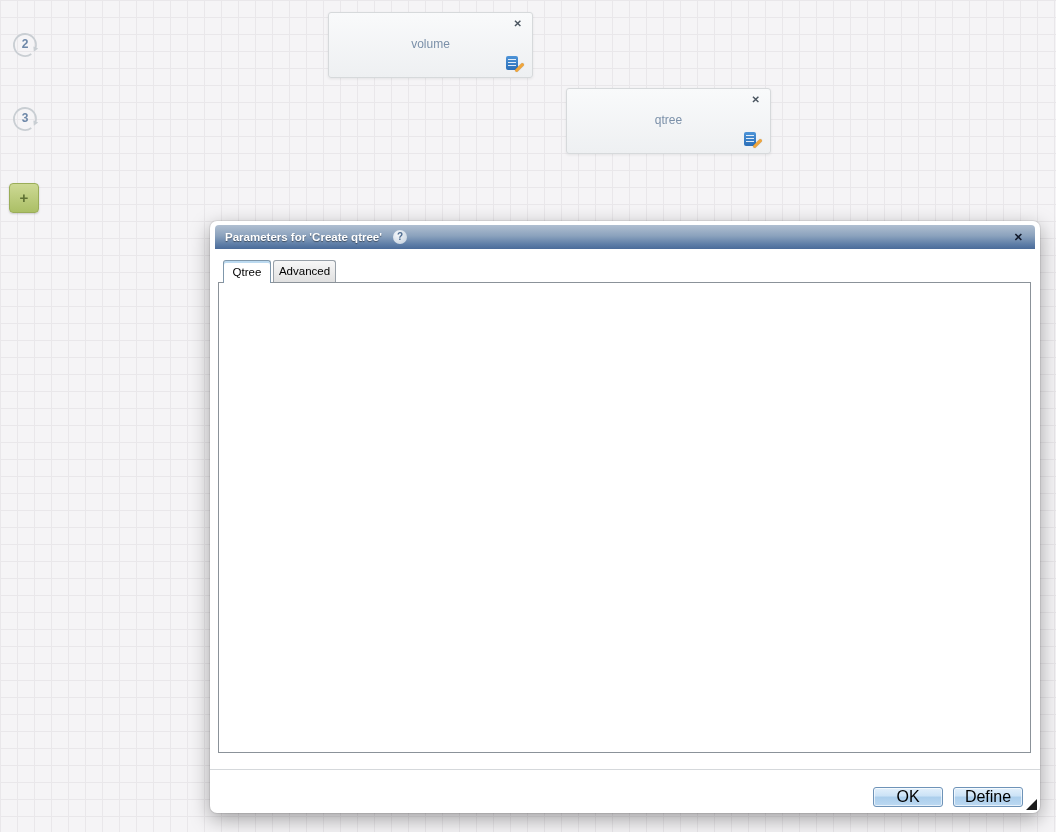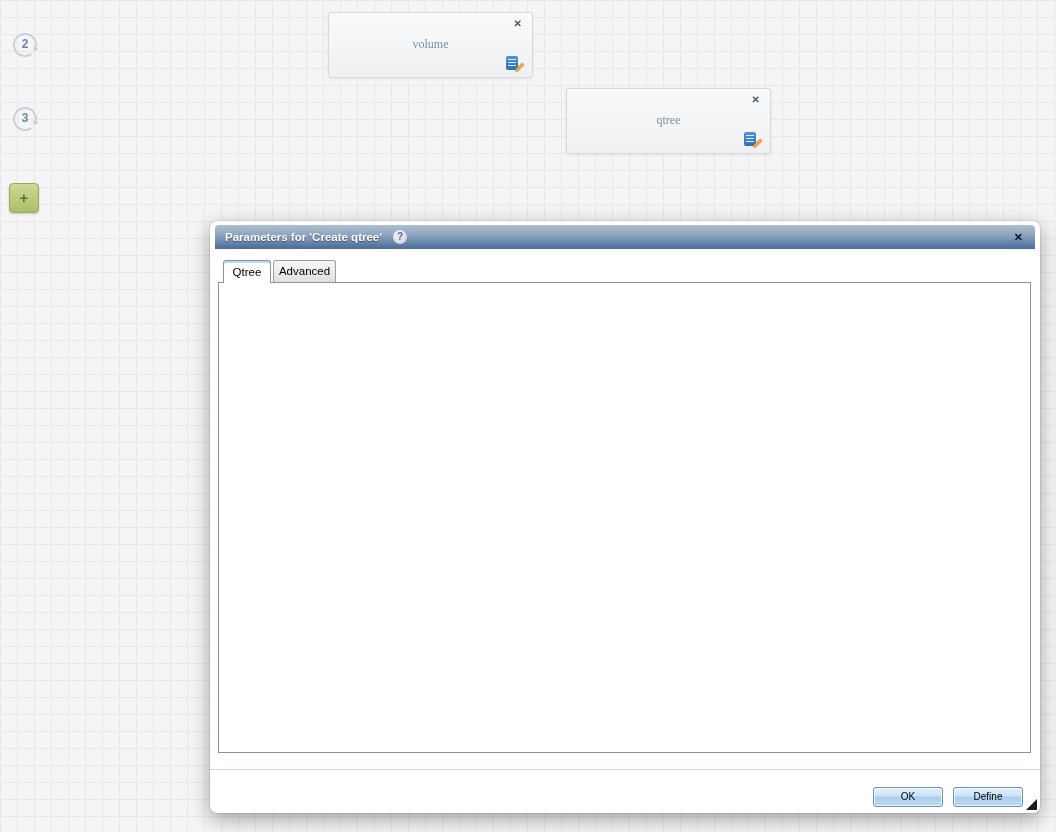--- a/index.html
+++ b/index.html
@@ -16,21 +16,21 @@
 
   
   .node {
     position:absolute; width:205px; height:66px;
     border:1px solid #d6d9db; border-radius:3px;
     background:linear-gradient(#f9fafb,#eef0f2);
     box-shadow:0 1px 3px rgba(0,0,0,.07);
   }
   .node-label {
     position:absolute; left:0; right:0; top:24px; text-align:center;
-    color:#7b90a9; font-size:12px;font-family:Liberation Serif, serif;
+    color:#7b90a9; font-size:12px;
   }
   .node-close {
     position:absolute; top:5px; right:10px;
     color:#4a5560; font-size:10px; font-weight:bold; cursor:pointer;
   }
   .edit-icon { position:absolute; right:9px; bottom:5px; width:17px; height:17px; }
   .edit-doc {
     position:absolute; left:0; top:1px; width:12px; height:14px;
     background:linear-gradient(#4d94d8,#2b6fb8); border-radius:2px;
   }
@@ -145,21 +145,21 @@
   }
   .checkbox-label { left:88px; top:498px; }
 
   .footer-sep {
     position:absolute; left:0; right:0; top:548px; border-top:1px solid #d5d8db;
   }
   .btn {
     position:absolute; top:566px; width:70px; height:20px;
     border:1px solid #6e93b8; border-radius:3px;
     background:linear-gradient(#e3f0fb,#cbe2f6 45%,#abceec 50%,#bcd9f2);
-    font-size:10px; text-align:center; line-height:18px; cursor:pointer;
+    font-size:16px; text-align:center; line-height:18px; cursor:pointer;
     box-shadow:inset 0 0 0 1px rgba(255,255,255,.65);
   }
   .btn-ok { left:663px; }
   .btn-cancel { left:743px; }
   .resize-handle {
     position:absolute; right:3px; bottom:3px; width:0; height:0;
     border-left:11px solid transparent; border-bottom:11px solid #1c1c1c;
     cursor:nwse-resize;
   }
 </style>

